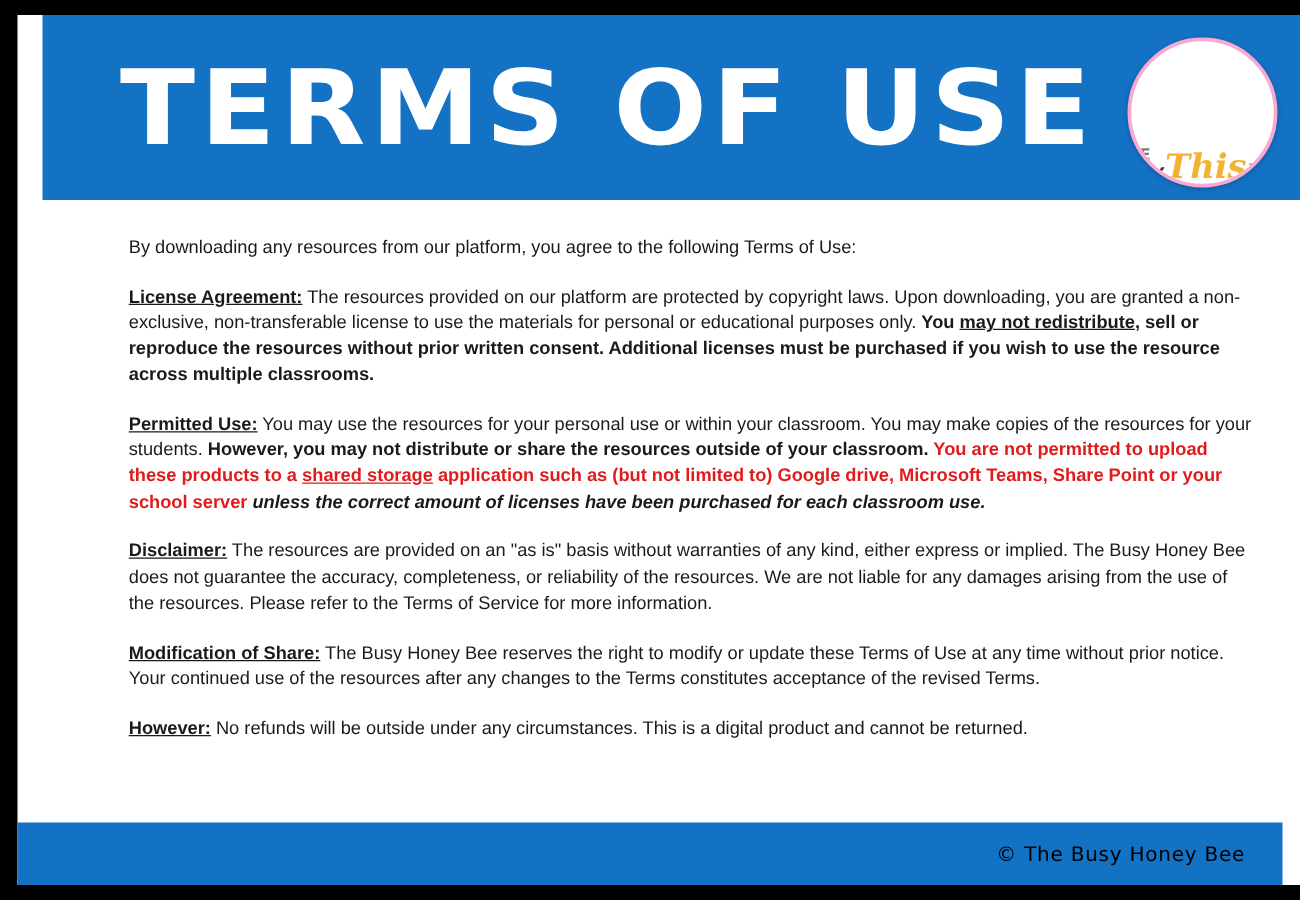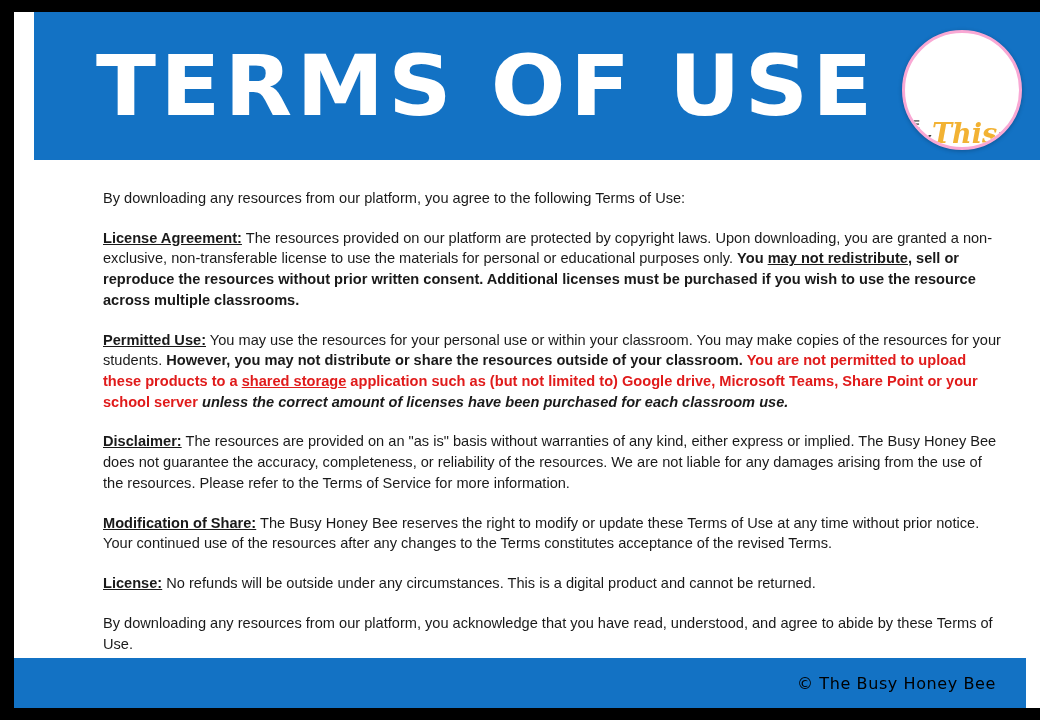--- a/index.html
+++ b/index.html
@@ -174,24 +174,23 @@
 
     <p class="para">
       <span class="lead">Disclaimer:</span><span> The resources are provided on an "as is" basis without warranties of any kind, either express or implied. The Busy Honey Bee does not guarantee the accuracy, completeness, or reliability of the resources. We are not liable for any damages arising from the use of the resources. Please refer to the Terms of Service for more information.</span>
     </p>
 
     <p class="para">
       <span class="lead">Modification of Share:</span><span> The Busy Honey Bee reserves the right to modify or update these Terms of Use at any time without prior notice. Your continued use of the resources after any changes to the Terms constitutes acceptance of the revised Terms.</span>
     </p>
 
     <p class="para">
-      <span class="lead">License:</span><span> No refunds will be outside under any circumstances. This is a digital product and cannot be returned.</span>
+      <span class="lead">However:</span><span> No refunds will be outside under any circumstances. This is a digital product and cannot be returned.</span>
     </p>
 
-    <p class="para">By downloading any resources from our platform, you acknowledge that you have read, understood, and agree to abide by these Terms of Use.</p>
 
   </div>
 
   <div class="footer">
     <span class="footer-text">© The Busy Honey Bee</span>
   </div>
 
 </div>
 
 </body></html>

